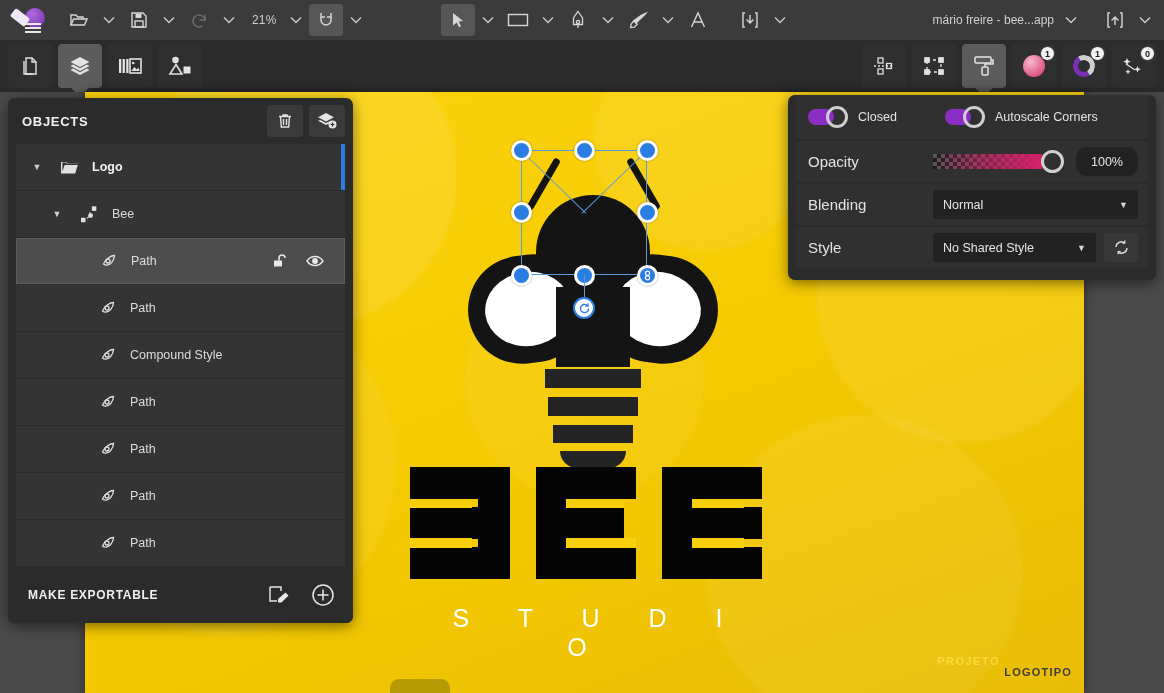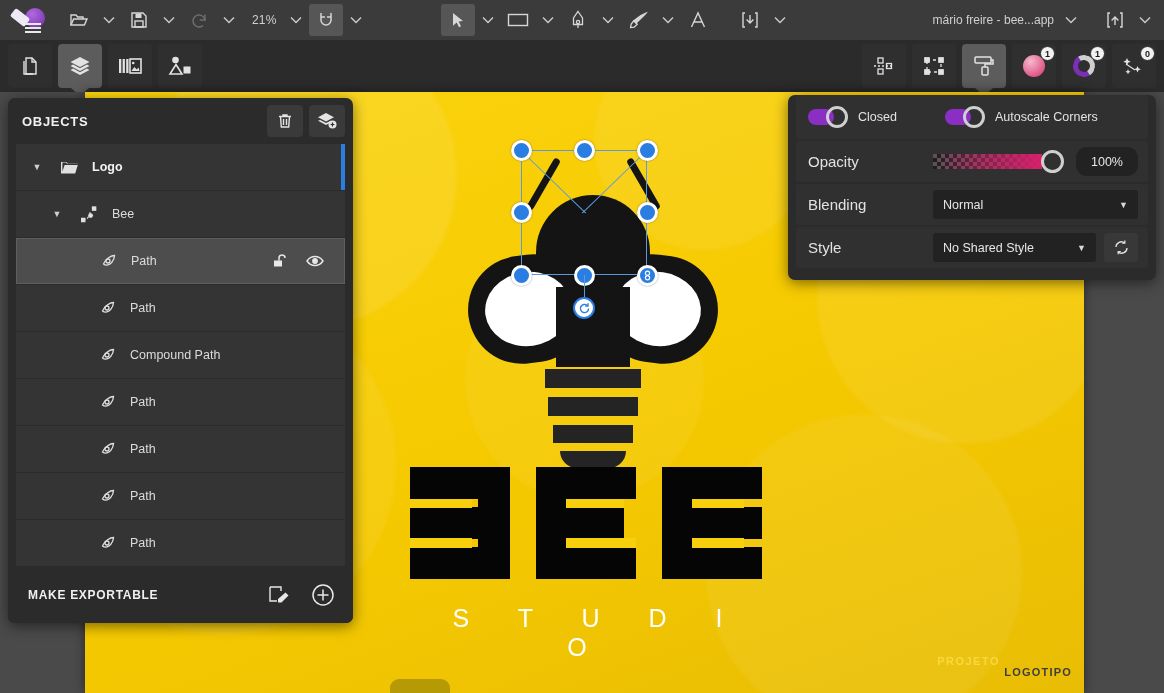--- a/index.html
+++ b/index.html
@@ -835,21 +835,21 @@
       </div>
 
       <div class="row">
         <div style="width:78px"></div>
         <div class="ricon">
           <svg width="17" height="17" viewBox="0 0 17 17" fill="none" stroke="currentColor" stroke-width="1.3">
             <path d="M14.5 2.5c-3 0-9 3.2-11 8.5 2.6 2 6.4 1 8.3-1.6 1.7-2.4 2.7-5 2.7-6.9z"></path>
               <circle cx="8" cy="8" r="2"></circle>
           </svg>
         </div>
-        <div class="rlabel">Compound Path</div>
+        <div class="rlabel">Compound Style</div>
       </div>
 
       <div class="row">
         <div style="width:78px"></div>
         <div class="ricon">
           <svg width="17" height="17" viewBox="0 0 17 17" fill="none" stroke="currentColor" stroke-width="1.3">
             <path d="M14.5 2.5c-3 0-9 3.2-11 8.5 2.6 2 6.4 1 8.3-1.6 1.7-2.4 2.7-5 2.7-6.9z"></path>
               <circle cx="8" cy="8" r="2"></circle>
           </svg>
         </div>

